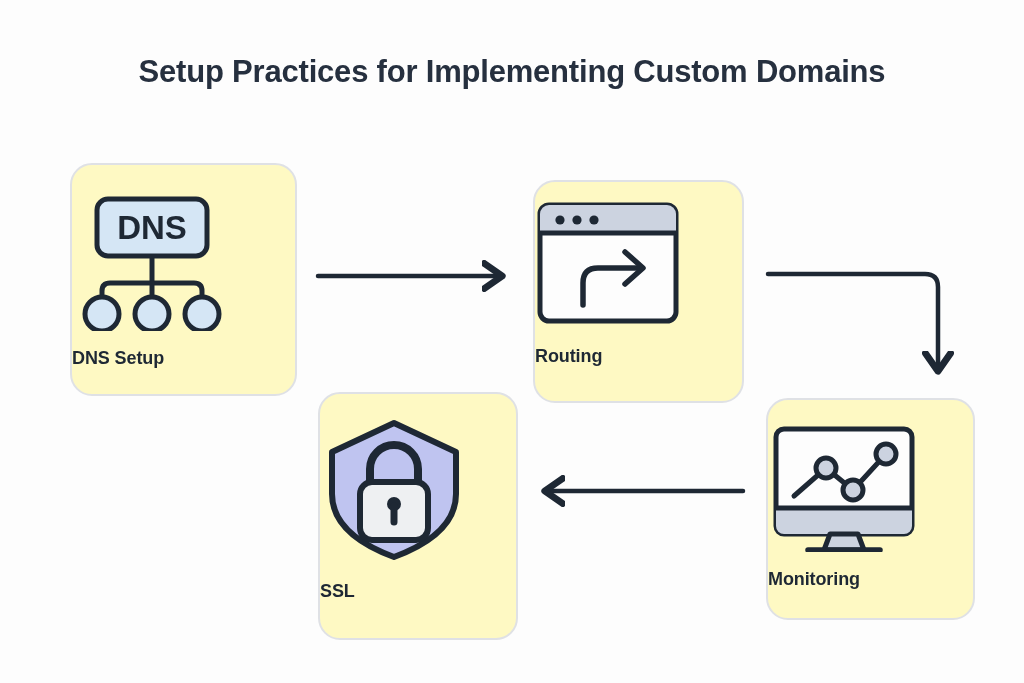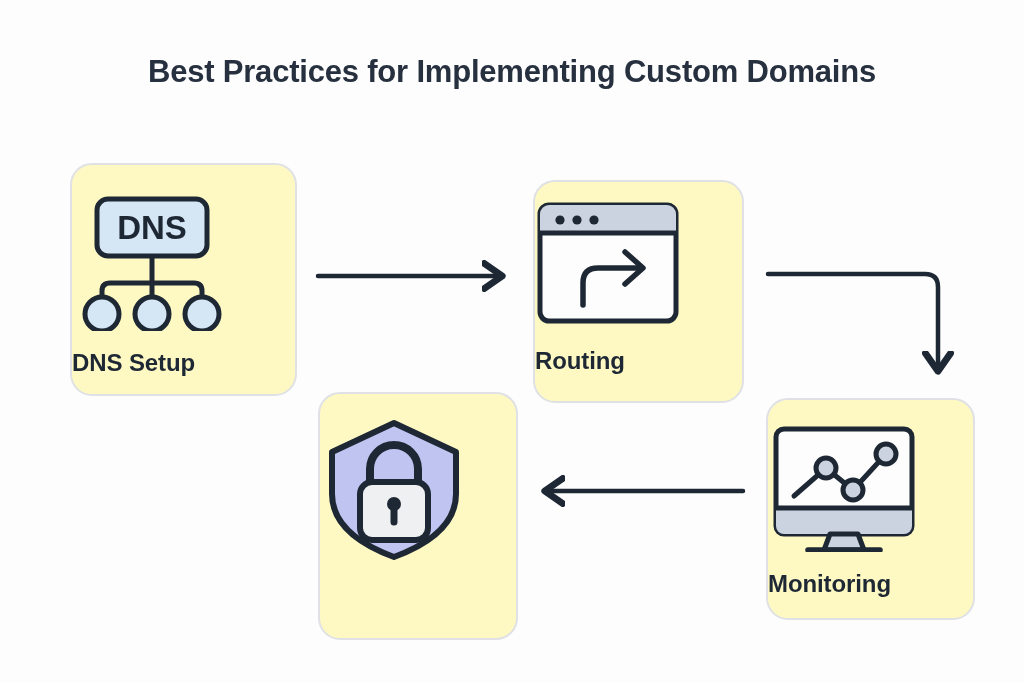--- a/index.html
+++ b/index.html
@@ -39,21 +39,21 @@
     box-sizing: border-box;
     display: flex;
     flex-direction: column;
     align-items: flex-start;
     justify-content: flex-start;
   }
   .card-icon {
     display: block;
   }
   .card-label {
-    font-size: 24px;
+    font-size: 18px;
     font-weight: bold;
     color: #1e2834;
     text-align: center;
     line-height: 1.32;
     letter-spacing: -0.1px;
   }
 
   #card-dns      { left: 70px;  top: 163px; width: 227px; height: 233px; padding-top: 26px; }
   #card-routing  { left: 533px; top: 180px; width: 211px; height: 223px; padding-top: 18px; }
   #card-ssl      { left: 318px; top: 392px; width: 200px; height: 248px; padding-top: 22px; }
@@ -71,21 +71,21 @@
     width: 1024px;
     height: 683px;
     pointer-events: none;
   }
 </style>
 </head>
 <body>
 
 <div id="page">
 
-  <div id="page-title">Best Practices for Implementing Custom Domains</div>
+  <div id="page-title">Setup Practices for Implementing Custom Domains</div>
 
   <svg class="arrow-layer" viewBox="0 0 1024 683">
     <defs>
       <marker id="ah-right" markerWidth="7" markerHeight="7" refX="3.2" refY="3.5" orient="auto">
         <path d="M0.6,0.7 L4.6,3.5 L0.6,6.3" fill="none" stroke="#1e2834" stroke-width="1.5" stroke-linecap="round" stroke-linejoin="round"></path>
       </marker>
       <marker id="ah-left" markerWidth="7" markerHeight="7" refX="3.2" refY="3.5" orient="auto">
         <path d="M0.6,0.7 L4.6,3.5 L0.6,6.3" fill="none" stroke="#1e2834" stroke-width="1.5" stroke-linecap="round" stroke-linejoin="round"></path>
       </marker>
       <marker id="ah-down" markerWidth="7" markerHeight="7" refX="3.2" refY="3.5" orient="auto">
@@ -146,20 +146,21 @@
       <path d="M74,7 L136,36 L136,78 Q136,118 74,141 Q12,118 12,78 L12,36 Z" fill="#bfc4f0" stroke="#1e2834" stroke-width="6" stroke-linejoin="round"></path>
 
       <path d="M50,72 L50,53 a24,24 0 0 1 48,0 L98,72" fill="none" stroke="#1e2834" stroke-width="8" stroke-linecap="round"></path>
 
       <rect x="40" y="66" width="68" height="58" rx="12" ry="12" fill="#eef0f2" stroke="#1e2834" stroke-width="6"></rect>
 
       <circle cx="74" cy="88" r="7" fill="#1e2834"></circle>
       <path d="M74,90 L74,106" stroke="#1e2834" stroke-width="7" stroke-linecap="round"></path>
     </svg>
     <div class="card-label">
+      <div>SSL</div>
     </div>
   </div>
 
   <div class="card" id="card-monitoring">
     <svg class="card-icon" width="152" height="128" viewBox="0 0 152 128">
 
       <rect x="8" y="5" width="136" height="105" rx="8" ry="8" fill="#fdfdfd" stroke="#1e2834" stroke-width="5"></rect>
 
       <path d="M8,84 L144,84 L144,102 a8,8 0 0 1 -8,8 h-120 a8,8 0 0 1 -8,-8 z" fill="#ccd3e0"></path>
       <path d="M8,84 L144,84" fill="none" stroke="#1e2834" stroke-width="5"></path>

